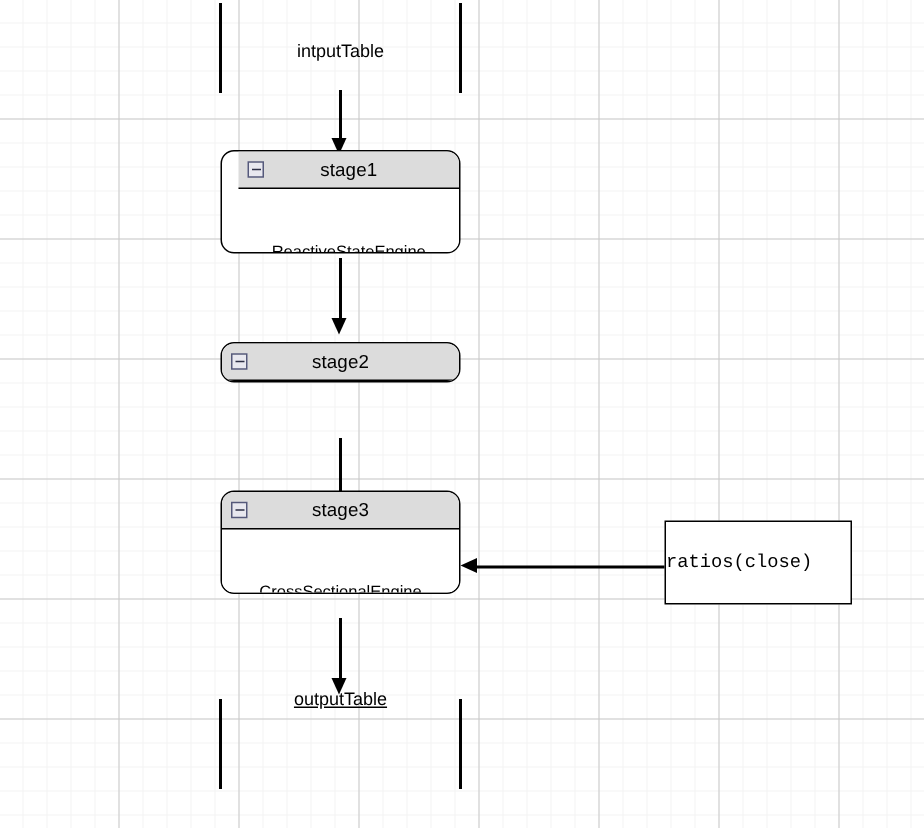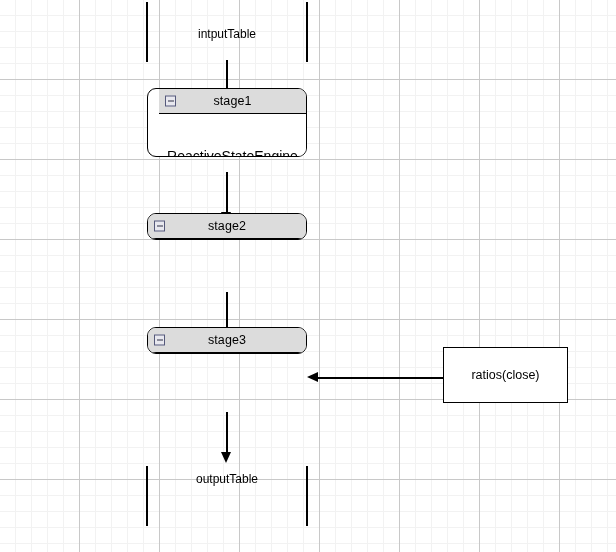--- a/index.html
+++ b/index.html
@@ -92,35 +92,35 @@
     background: #2c2f45;
   }
   .stage-body {
     height: 42px;
     display: flex;
     align-items: center;
     justify-content: center;
     background: #ffffff;
   }
   .stage-body-label {
-    font-size: 14px;
+    font-size: 11px;
     color: #000000;
     white-space: nowrap;
     margin-top: 41px;
   }
 
   
   .plain-box {
     position: absolute;
     border: 1.8px solid #000000;
     background: #ffffff;
     box-sizing: border-box;
     display: flex;
     align-items: center;
-    justify-content: center;
+    font-family: Liberation Mono, monospace;
   }
   .plain-box-label {
     font-size: 12.5px;
     color: #000000;
     white-space: nowrap;
   }
 
   
   .vline {
     position: absolute;
@@ -155,58 +155,61 @@
 <div id="canvas">
 
   <div class="bar" style="left:146px; top:2px; height:60px;"></div>
   <div class="bar" style="left:306px; top:2px; height:60px;"></div>
 
   <div class="endpoint-label" style="left:147px; top:27px; width:160px;">intputTable</div>
 
   <div class="vline" style="left:226px; top:60px; height:34px;"></div>
   <div class="arrowhead-down" style="left:221px; top:92px;"></div>
 
-  <div class="stage-box" style="left:147px; top:88px;padding-left:11px;">
+  <div class="stage-box" style="left:147px; top:100px;padding-left:11px;">
     <div class="stage-header">
       <span class="collapse-icon"></span>
       <span class="stage-title">stage1</span>
     </div>
     <div class="stage-body">
       <span class="stage-body-label">ReactiveStateEngine</span>
     </div>
   </div>
 
   <div class="vline" style="left:226px; top:172px; height:42px;"></div>
   <div class="arrowhead-down" style="left:221px; top:212px;"></div>
 
-  <div class="stage-box" style="left:147px; top:213px;">
+  <div class="stage-box" style="left:147px; top:228px;">
     <div class="stage-header">
       <span class="collapse-icon"></span>
       <span class="stage-title">stage2</span>
     </div>
   </div>
 
   <div class="vline" style="left:226px; top:292px; height:42px;"></div>
   <div class="arrowhead-down" style="left:221px; top:332px;"></div>
 
   <div class="stage-box" style="left:147px; top:327px;">
     <div class="stage-header">
       <span class="collapse-icon"></span>
       <span class="stage-title">stage3</span>
     </div>
+    <div class="stage-body">
+      <span class="stage-body-label">CrossSectionalEngine</span>
+    </div>
   </div>
 
   <div class="plain-box" style="left:443px; top:347px; width:125px; height:56px;">
     <span class="plain-box-label">ratios(close)</span>
   </div>
 
   <div class="hline" style="left:318px; top:377px; width:125px;"></div>
   <div class="arrowhead-left" style="left:307px; top:372px;"></div>
 
   <div class="vline" style="left:226px; top:412px; height:44px;"></div>
   <div class="arrowhead-down" style="left:221px; top:452px;"></div>
 
   <div class="bar" style="left:146px; top:466px; height:60px;"></div>
   <div class="bar" style="left:306px; top:466px; height:60px;"></div>
 
-  <div class="endpoint-label" style="left:147px; top:472px; width:160px;">outputTable</div>
+  <div class="endpoint-label" style="left:147px; top:459px; width:160px;text-decoration:underline;">outputTable</div>
 
 </div>
 
 </body></html>

